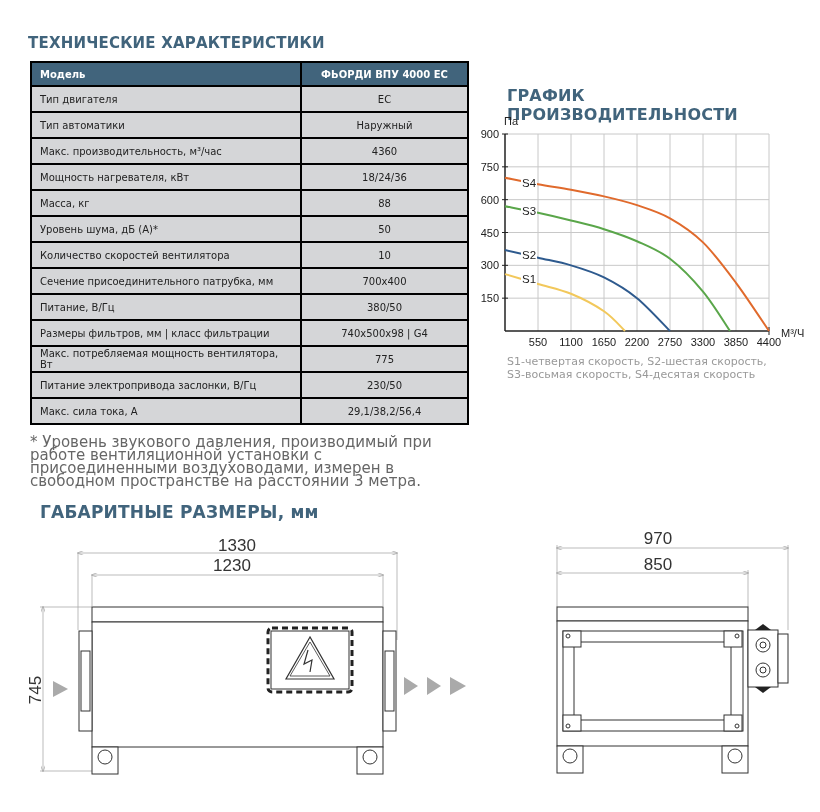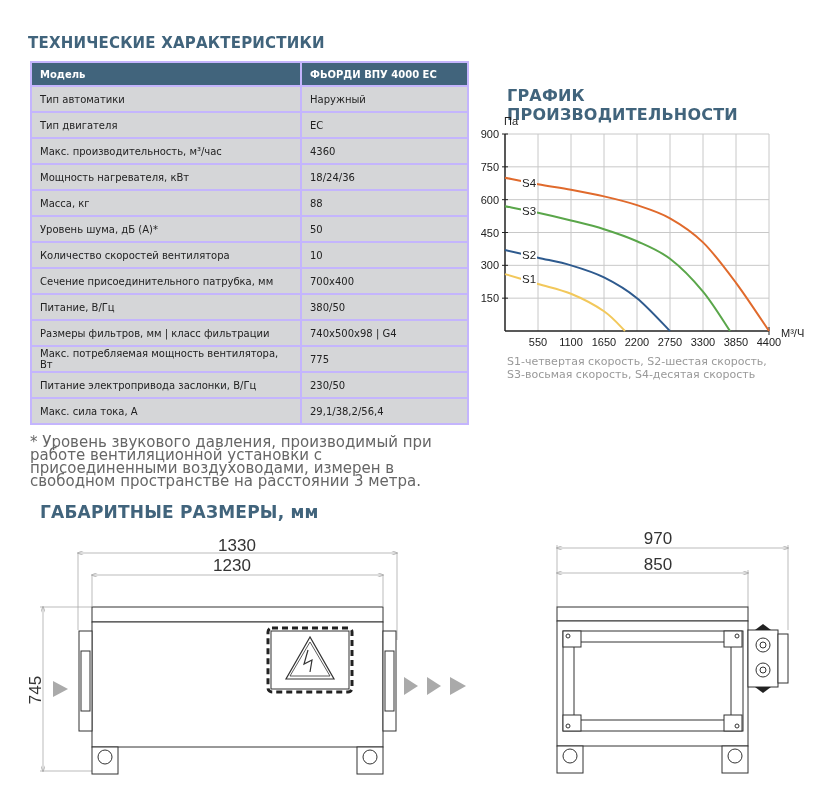--- a/index.html
+++ b/index.html
@@ -3,45 +3,45 @@
 <meta charset="utf-8">
 <style>
   * { box-sizing: border-box; margin: 0; padding: 0; }
   html, body { width: 820px; height: 812px; background: #ffffff; overflow: hidden; }
   body { position: relative; font-family: "DejaVu Sans", sans-serif; color: #333; }
   .h1 { position: absolute; font-family: "DejaVu Sans", sans-serif; font-weight: bold; color: #41647c; letter-spacing: 0.2px; }
   #title-specs { left: 28px; top: 34px; font-size: 15px; }
   #title-chart { left: 507px; top: 86px; font-size: 16px; }
   #title-dims { left: 40px; top: 502px; font-size: 17px; }
   table.specs { position: absolute; left: 30px; top: 61px; width: 439px; border-collapse: collapse; font-family: "DejaVu Sans", sans-serif; font-size: 10px; }
-  table.specs td { height: 26px; padding: 0 8px; border: 2px solid #c4b5fd; background: #d5d6d8; color: #222; }
-  table.specs td.v { width: 167px; }
+  table.specs td { height: 26px; padding: 0 8px; border: 2px solid #000000; background: #d5d6d8; color: #222; }
+  table.specs td.v { text-align: center; width: 167px; }
   table.specs tr.head td { background: #41647c; color: #fff; font-weight: bold; height: 24px; }
   .note { position: absolute; left: 30px; top: 436px; width: 440px; font-size: 15px; line-height: 13px; color: #666; }
   .legend { position: absolute; left: 507px; top: 355px; font-size: 11px; line-height: 13px; color: #999; }
   svg { position: absolute; left: 0; top: 0; }
 </style>
 </head>
 <body>
 
 <div id="title-specs" class="h1">ТЕХНИЧЕСКИЕ ХАРАКТЕРИСТИКИ</div>
 
 <table class="specs">
   <tbody>
       <tr class="head">
     <td>Модель</td>
     <td class="v">ФЬОРДИ ВПУ 4000 ЕС</td>
   </tr>
   <tr>
+        <td>Тип двигателя</td>
+        <td class="v">ЕС</td>
+      </tr>
+  <tr>
         <td>Тип автоматики</td>
         <td class="v">Наружный</td>
-      </tr>
-  <tr>
-        <td>Тип двигателя</td>
-        <td class="v">ЕС</td>
       </tr>
   <tr>
         <td>Макс. производительность, м³/час</td>
         <td class="v">4360</td>
       </tr>
   <tr>
         <td>Мощность нагревателя, кВт</td>
         <td class="v">18/24/36</td>
       </tr>
   <tr>

